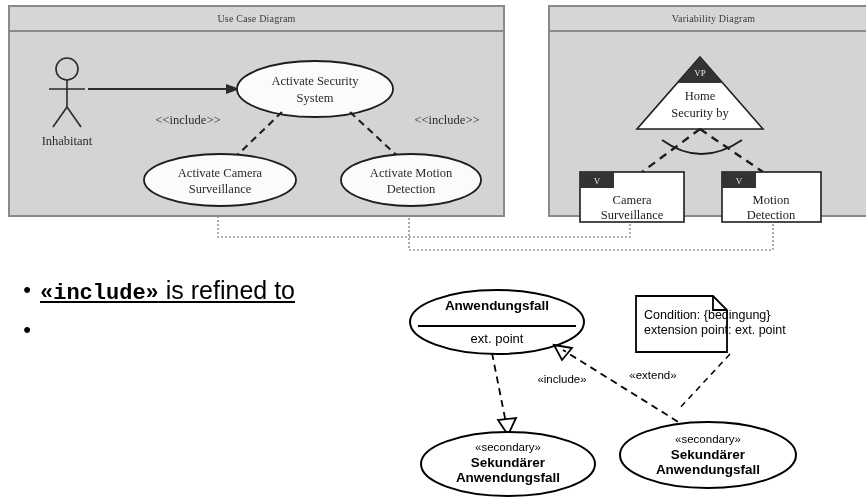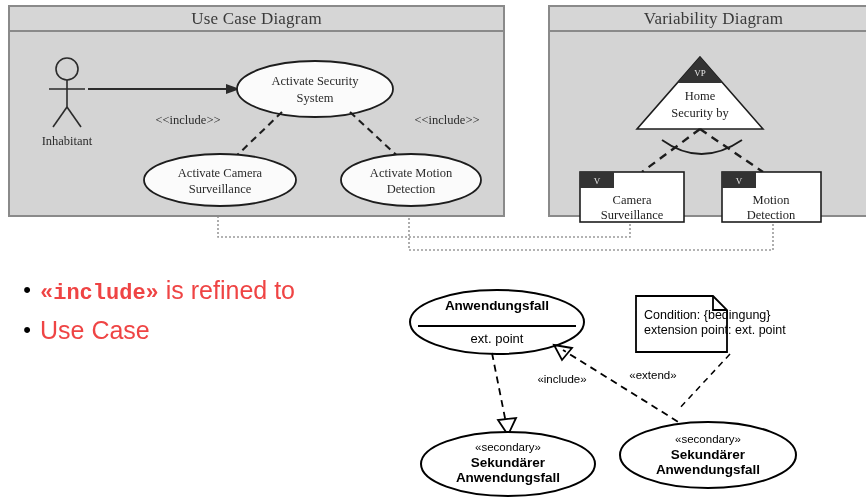--- a/index.html
+++ b/index.html
@@ -21,21 +21,21 @@
   }
   .panel-header{
     position:absolute;left:0;top:0;right:0;height:25px;
     border-bottom:2px solid #8a8a8a;
     display:flex;align-items:center;justify-content:center;
     box-sizing:border-box;
     background:#d6d6d6;
   }
   .panel-title{
     font-family:"Liberation Serif", serif;
-    font-size:17px;color:#3a3a3a;letter-spacing:.2px;
+    font-size:10px;color:#3a3a3a;letter-spacing:.2px;
   }
   .panel-body{position:absolute;left:0;top:25px;right:0;bottom:0;}
 
   #use-case-panel{left:8px;top:5px;width:497px;height:212px;}
   #variability-panel{left:548px;top:5px;width:331px;height:212px;text-align:right;}
 
   
   svg.layer{position:absolute;left:0;top:0;overflow:visible;}
   .uc-text{
     font-family:"Liberation Serif", serif;
@@ -53,22 +53,23 @@
   
   #bullet-list{
     position:absolute;left:14px;top:275px;width:400px;
   }
   .bullet-row{display:flex;align-items:flex-start;margin-bottom:6px;}
   .bullet-dot{
     width:26px;flex:0 0 26px;text-align:center;
     font-size:22px;line-height:30px;color:#000;
   }
   .bullet-text{
-    font-size:25px;line-height:31px;color:#ef4444;
-    font-family:"Liberation Sans", sans-serif;
+    font-size:25px;line-height:31px;color:#000000;
+    font-family:"Liberation Sans", sans-serif;
+    text-decoration:underline;
   }
   .mono{
     font-family:"Liberation Mono", monospace;
     font-size:22px;font-weight:bold;
   }
 
   
   .bd-bold{
     font-family:"Liberation Sans", sans-serif;
     font-size:13.5px;font-weight:bold;fill:#000;
@@ -215,21 +216,21 @@
     <div class="bullet-row">
       <div class="bullet-dot">•</div>
       <div class="bullet-text">
         <span class="mono">«include»</span><span> is refined to</span><br>
       </div>
     </div>
 
     <div class="bullet-row">
       <div class="bullet-dot">•</div>
       <div class="bullet-text">
-        <span>Use Case</span><br>
+        <br>
       </div>
     </div>
 
   </div>
 
   <svg class="layer" style="left:410px;top:280px;" width="456" height="223">
 
     <g>
       <ellipse cx="87" cy="42" rx="87" ry="32" fill="#ffffff" stroke="#000000" stroke-width="2"></ellipse>
       <line x1="8" y1="46" x2="166" y2="46" stroke="#000000" stroke-width="1.8"></line>

